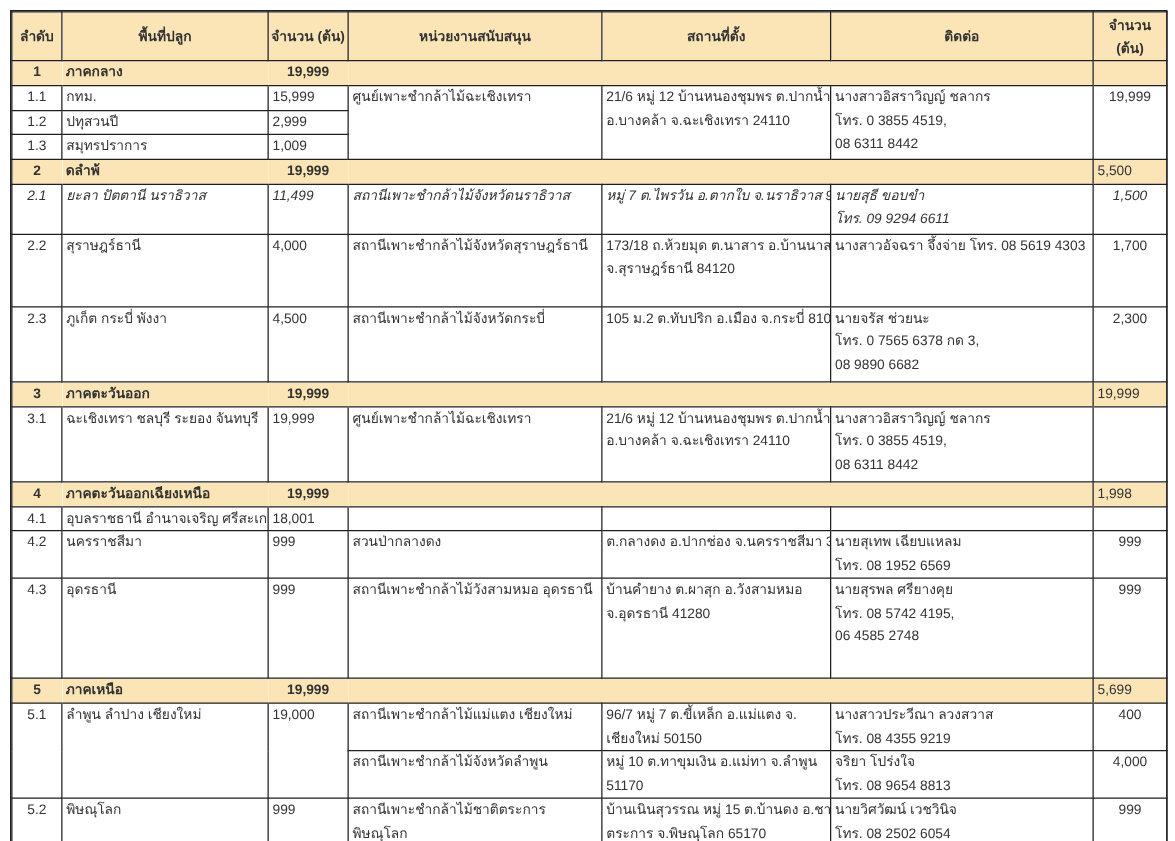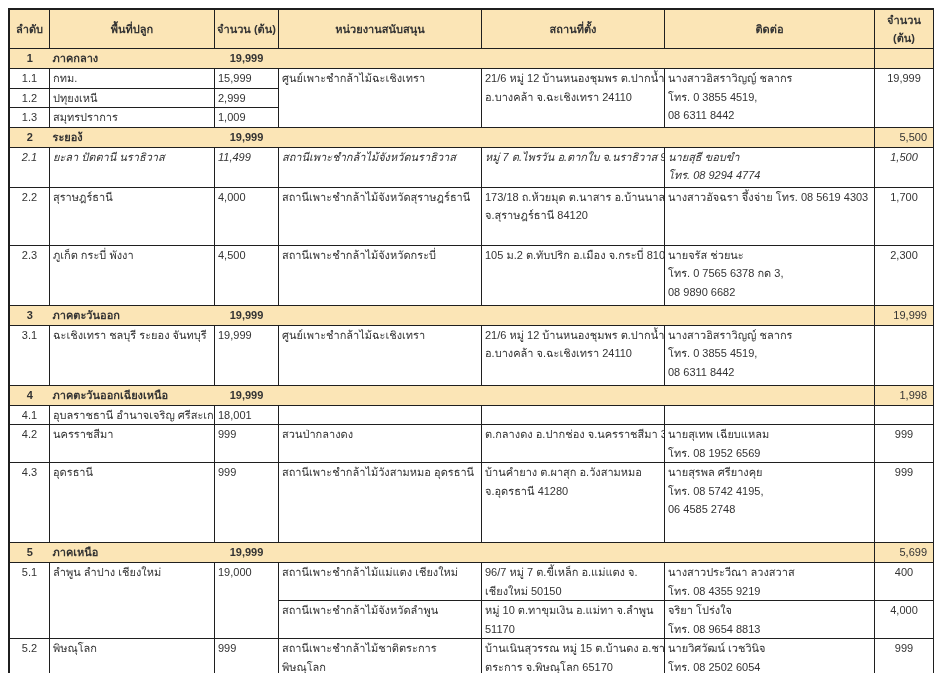--- a/index.html
+++ b/index.html
@@ -13,21 +13,21 @@
   td .line{line-height:18.5px;white-space:nowrap;}
   .c-no{text-align:center;}
   .c-qty{}
   .c-q2{text-align:center;}
   .c-area.clip{white-space:nowrap;}
   tr.section-row td{background:#FBE5B6;height:20px;vertical-align:middle;}
   tr.section-row .sec-no{text-align:center;font-weight:bold;border-right:none;}
   tr.section-row .sec-name{font-weight:bold;border-left:none;border-right:none;}
   tr.section-row .sec-total{font-weight:bold;text-align:center;border-left:none;border-right:none;}
   tr.section-row .sec-mid{border-left:none;border-right:none;}
-  tr.section-row .sec-right{text-align:right;padding-right:6px;}
+  tr.section-row .sec-right{text-align:left;padding-right:6px;}
   tbody td{background:#fff;}
   td{line-height:18.5px;}
 </style>
 </head>
 <body>
 
 <div class="page">
   <div class="frame">
     <table>
       <colgroup>
@@ -69,46 +69,46 @@
             </td>
             <td class="c-contact" rowspan="3">
               <div class="line">นางสาวอิสราวิญญ์ ชลากร</div>
               <div class="line">โทร. 0 3855 4519,</div>
               <div class="line">08 6311 8442</div>
             </td>
             <td class="c-q2" rowspan="3">19,999</td>
           </tr>
           <tr style="height: 19px;">
             <td class="c-no">1.2</td>
-            <td class="c-area">ปทุยงเหนี</td>
+            <td class="c-area">ปทุสวนปี</td>
             <td class="c-qty">2,999</td>
           </tr>
           <tr style="height: 19px;">
             <td class="c-no">1.3</td>
             <td class="c-area">สมุทรปราการ</td>
             <td class="c-qty">1,009</td>
           </tr>
           <tr class="section-row">
             <td class="sec-no">2</td>
-            <td class="sec-name">ระยอง้</td>
+            <td class="sec-name">ดลำพ้</td>
             <td class="sec-total">19,999</td>
             <td class="sec-mid" colspan="3"></td>
             <td class="sec-right">5,500</td>
           </tr>
           <tr style="height: 40px; font-style: italic;">
             <td class="c-no">2.1</td>
             <td class="c-area">ยะลา ปัตตานี นราธิวาส</td>
             <td class="c-qty">11,499</td>
             <td class="c-agency">สถานีเพาะชำกล้าไม้จังหวัดนราธิวาส</td>
             <td class="c-loc">
               <div class="line">หมู่ 7 ต.ไพรวัน อ.ตากใบ จ.นราธิวาส 96109</div>
             </td>
             <td class="c-contact">
               <div class="line">นายสุธี ขอบขำ</div>
-              <div class="line">โทร. 08 9294 4774</div>
+              <div class="line">โทร. 09 9294 6611</div>
             </td>
             <td class="c-q2">1,500</td>
           </tr>
           <tr style="height: 58px;">
             <td class="c-no">2.2</td>
             <td class="c-area">สุราษฎร์ธานี</td>
             <td class="c-qty">4,000</td>
             <td class="c-agency">สถานีเพาะชำกล้าไม้จังหวัดสุราษฎร์ธานี</td>
             <td class="c-loc">
               <div class="line">173/18 ถ.ห้วยมุด ต.นาสาร อ.บ้านนาสาร</div>

